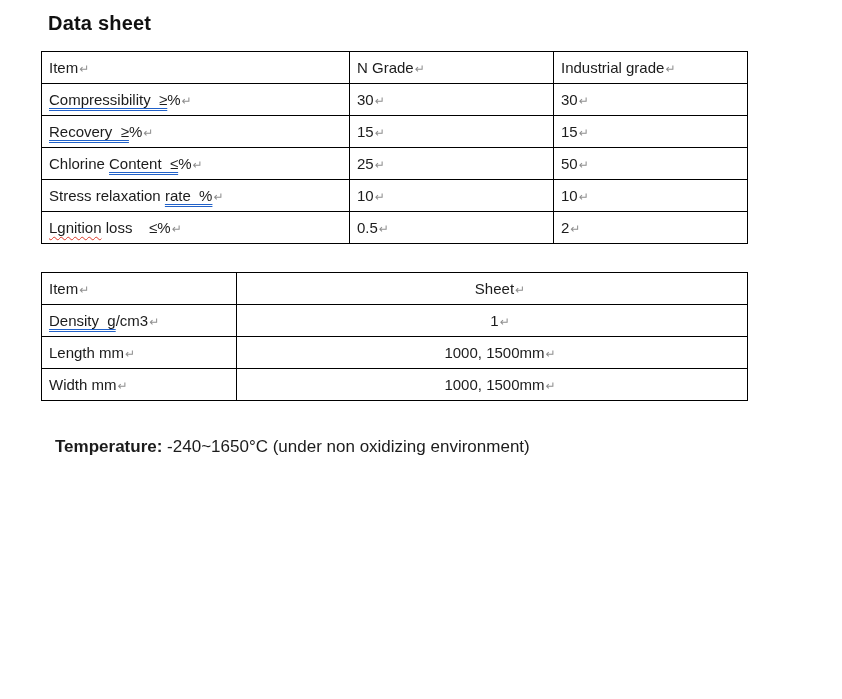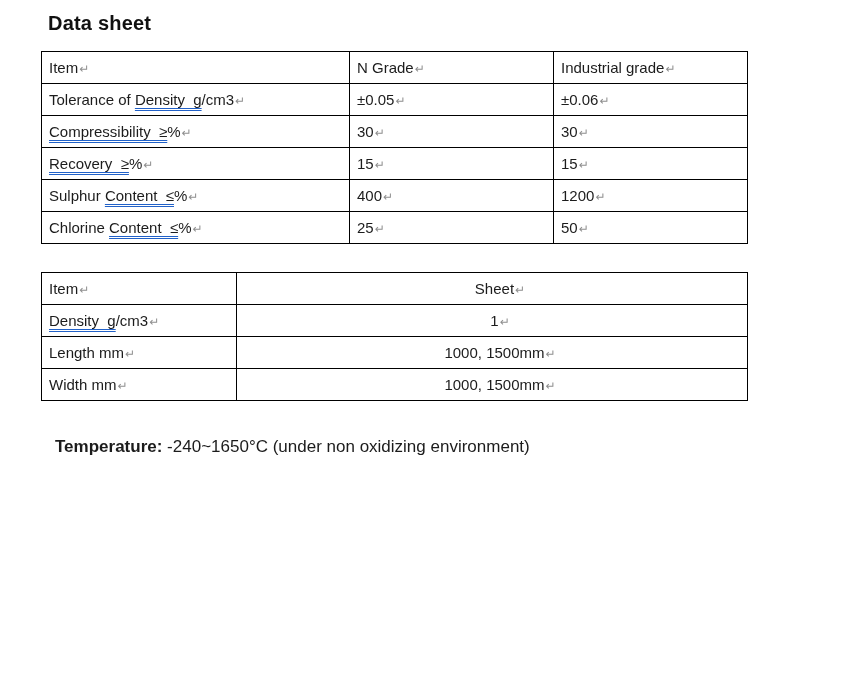--- a/index.html
+++ b/index.html
@@ -88,43 +88,43 @@
         <col class="c2">
         <col class="c3">
       </colgroup>
     <tbody>
         <tr>
           <td><span class="seg plain">Item</span><span class="mark">↵</span></td>
           <td><span class="seg plain">N Grade</span><span class="mark">↵</span></td>
           <td><span class="seg plain">Industrial grade</span><span class="mark">↵</span></td>
         </tr>
         <tr>
-          <td><span class="seg plain">Tolerance of </span><span class="seg grammar">Density  g</span><span class="seg plain">/cm3</span><span class="mark">↵</span></td>
-          <td><span class="seg plain">±0.05</span><span class="mark">↵</span></td>
-          <td><span class="seg plain">±0.06</span><span class="mark">↵</span></td>
-        </tr>
-        <tr>
           <td><span class="seg grammar">Compressibility  ≥</span><span class="seg plain">%</span><span class="mark">↵</span></td>
           <td><span class="seg plain">30</span><span class="mark">↵</span></td>
           <td><span class="seg plain">30</span><span class="mark">↵</span></td>
         </tr>
         <tr>
           <td><span class="seg grammar">Recovery  ≥</span><span class="seg plain">%</span><span class="mark">↵</span></td>
           <td><span class="seg plain">15</span><span class="mark">↵</span></td>
           <td><span class="seg plain">15</span><span class="mark">↵</span></td>
         </tr>
         <tr>
-          <td><span class="seg plain">Sulphur </span><span class="seg grammar">Content  ≤</span><span class="seg plain">%</span><span class="mark">↵</span></td>
-          <td><span class="seg plain">400</span><span class="mark">↵</span></td>
-          <td><span class="seg plain">1200</span><span class="mark">↵</span></td>
-        </tr>
-        <tr>
           <td><span class="seg plain">Chlorine </span><span class="seg grammar">Content  ≤</span><span class="seg plain">%</span><span class="mark">↵</span></td>
           <td><span class="seg plain">25</span><span class="mark">↵</span></td>
           <td><span class="seg plain">50</span><span class="mark">↵</span></td>
+        </tr>
+        <tr>
+          <td><span class="seg plain">Stress relaxation </span><span class="seg grammar">rate  %</span><span class="mark">↵</span></td>
+          <td><span class="seg plain">10</span><span class="mark">↵</span></td>
+          <td><span class="seg plain">10</span><span class="mark">↵</span></td>
+        </tr>
+        <tr>
+          <td><span class="seg spell">Lgnition</span><span class="seg plain"> loss    ≤%</span><span class="mark">↵</span></td>
+          <td><span class="seg plain">0.5</span><span class="mark">↵</span></td>
+          <td><span class="seg plain">2</span><span class="mark">↵</span></td>
         </tr>
       </tbody>
   </table>
 
   <table id="size-table">
     <colgroup>
         <col class="c1">
         <col class="c2">
       </colgroup>
     <tbody>

